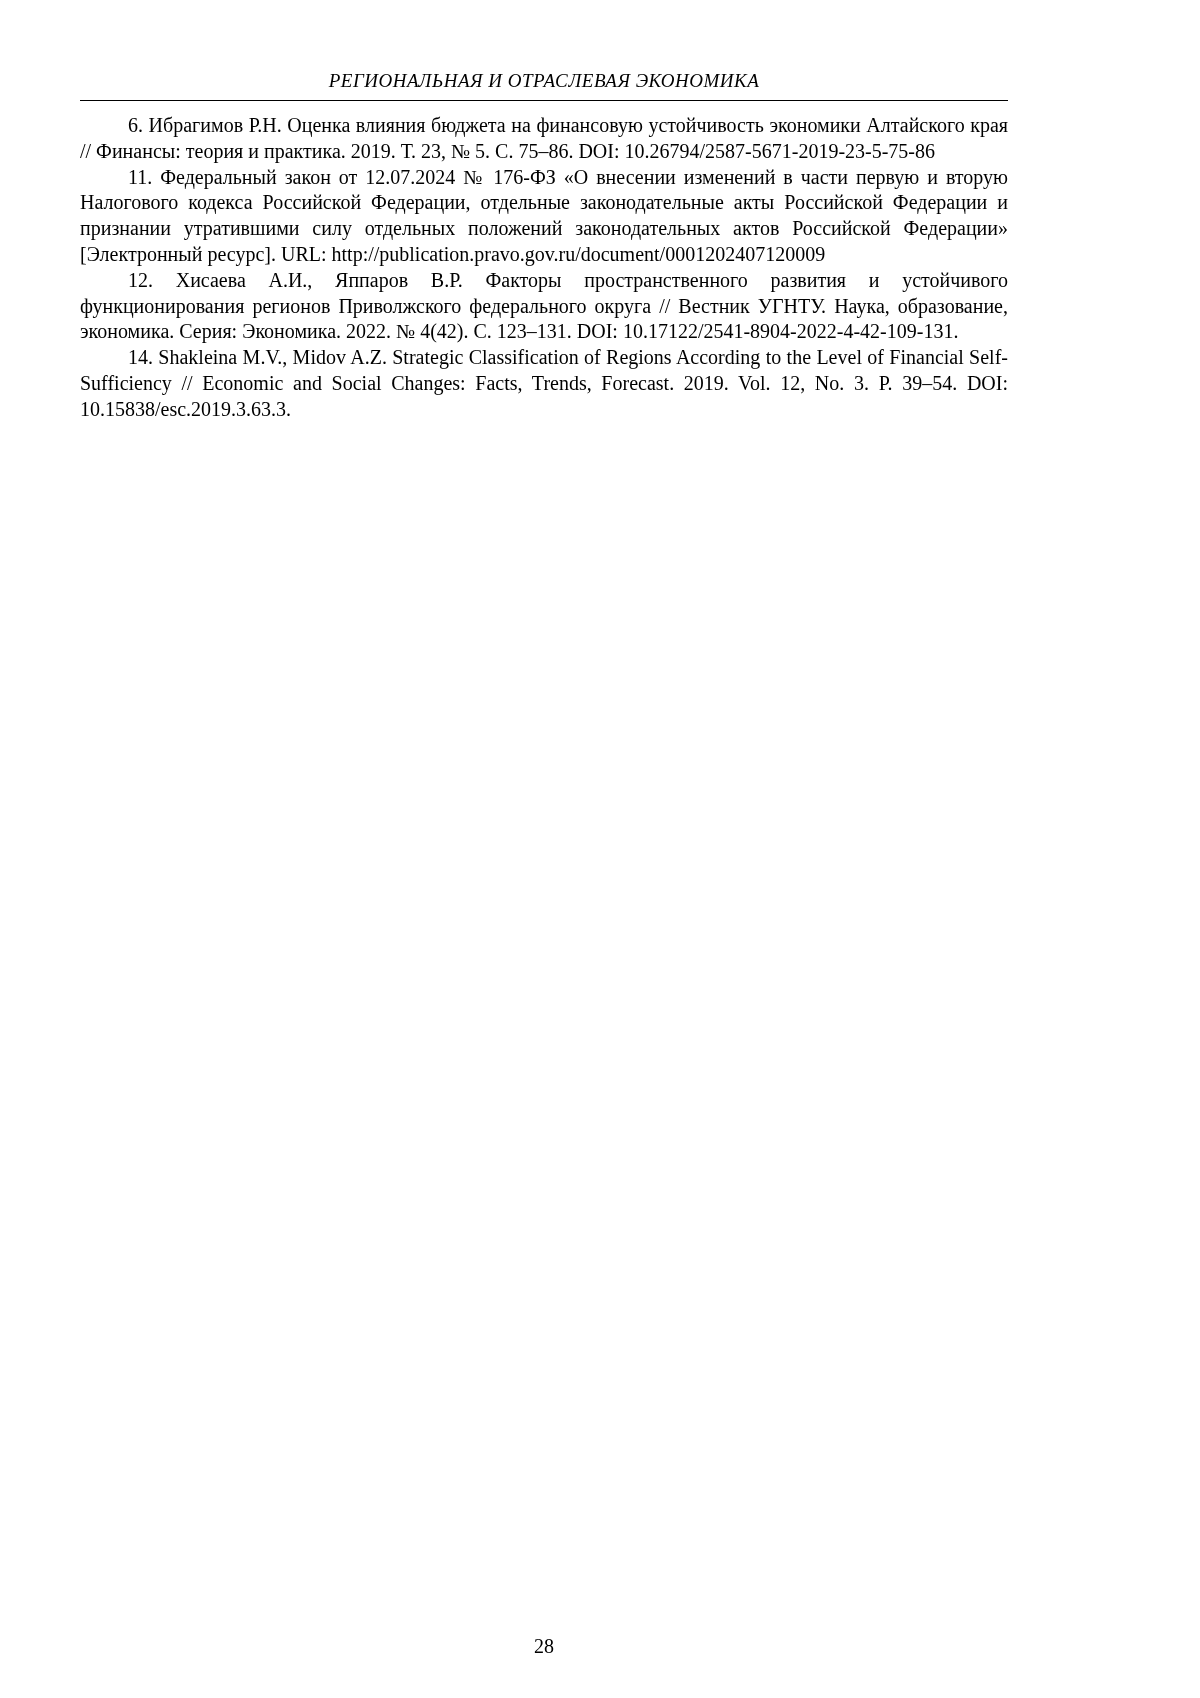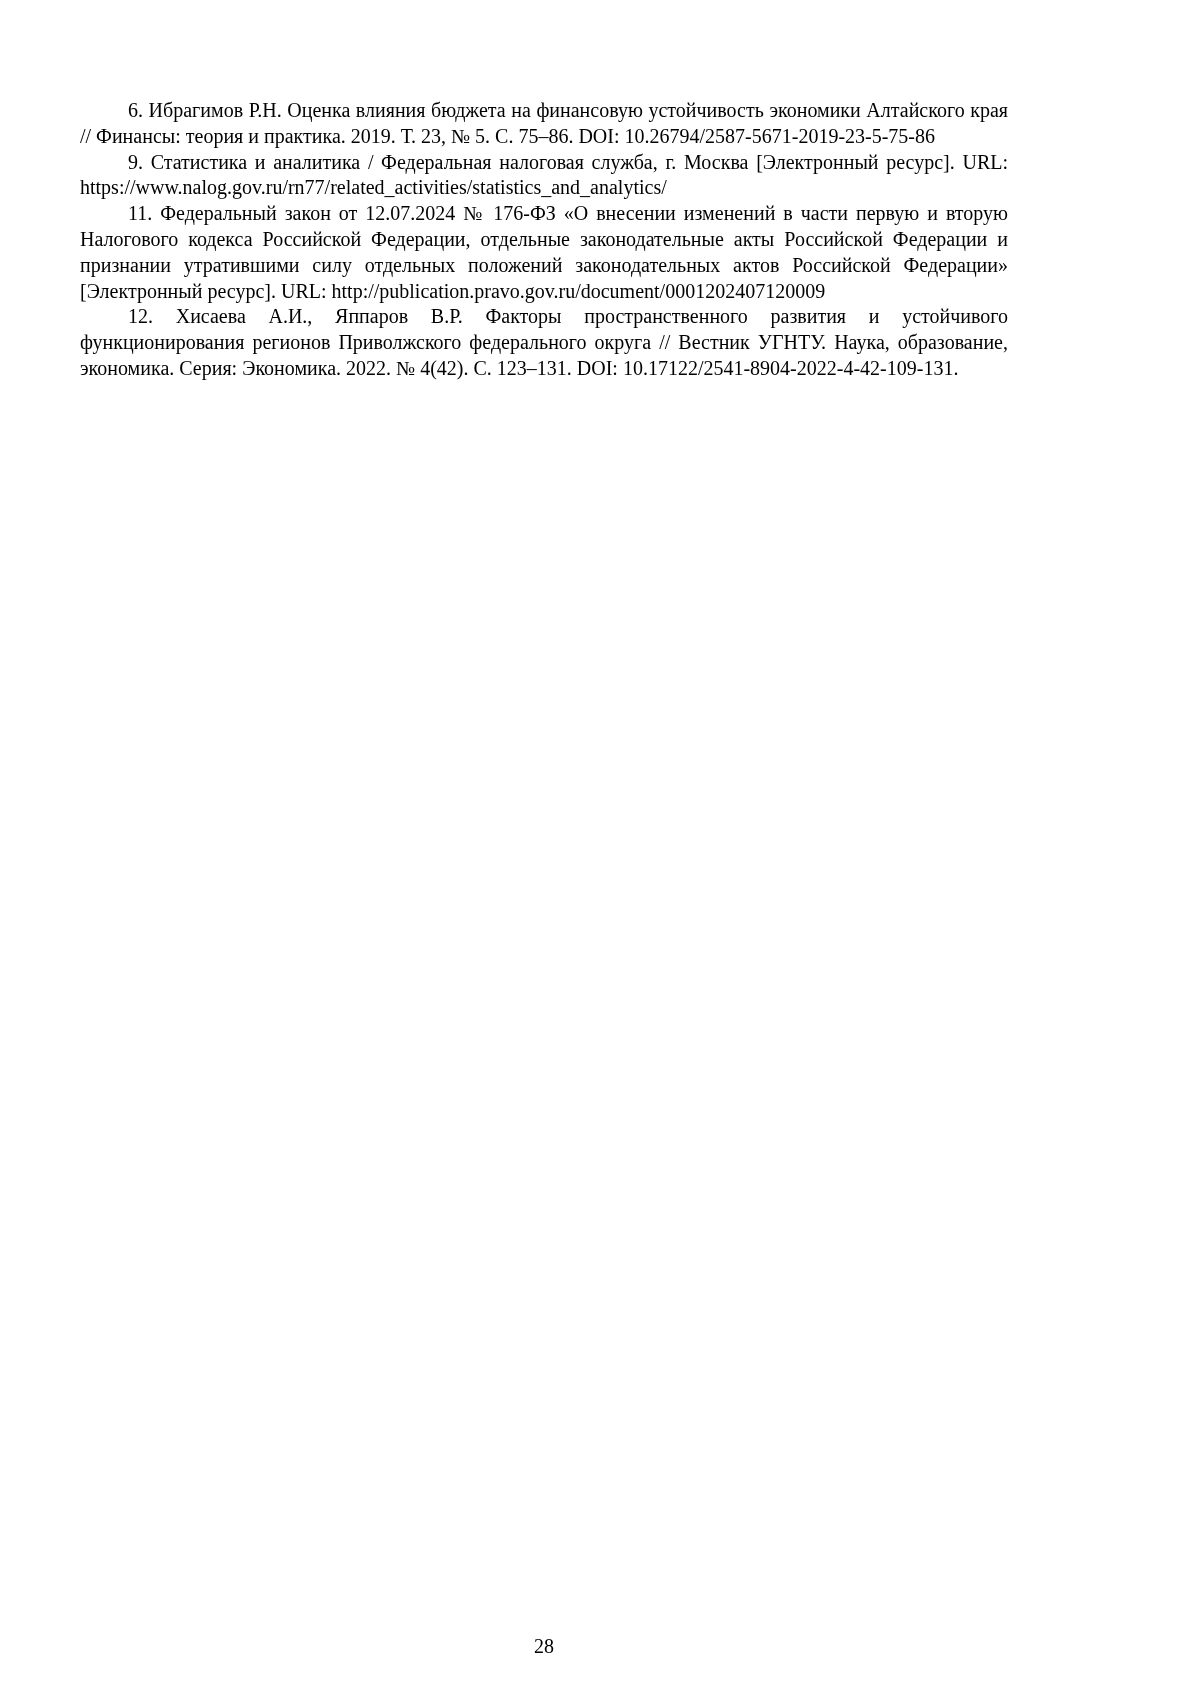--- a/index.html
+++ b/index.html
@@ -24,21 +24,21 @@
   }
   .running-head {
     text-align: center;
     font-style: italic;
     font-size: 19px;
     letter-spacing: 0.5px;
     padding-bottom: 8px;
     border-bottom: 1.5px solid #000000;
   }
   .content {
-    margin-top: 28px;
+    margin-top: 12px;
     font-size: 20px;
     line-height: 1.29;
   }
   .ref {
     margin: 0;
     text-align: justify;
     text-indent: 48px;
     overflow-wrap: break-word;
   }
   .page-number {
@@ -48,21 +48,22 @@
     bottom: 40px;
     text-align: center;
     font-size: 20px;
   }
 </style>
 </head>
 <body>
 
 <div class="page">
   <div class="text-column">
+    <div class="running-head">РЕГИОНАЛЬНАЯ И ОТРАСЛЕВАЯ ЭКОНОМИКА</div>
     <div class="content">
         <p class="ref">6. Ибрагимов Р.Н. Оценка влияния бюджета на финансовую устойчивость экономики Алтайского края // Финансы: теория и практика. 2019. Т. 23, № 5. С. 75–86. DOI: 10.26794/2587-5671-2019-23-5-75-86</p>
-        <p class="ref">9. Статистика и аналитика / Федеральная налоговая служба, г. Москва [Электронный ресурс]. URL: https://www.nalog.gov.ru/rn77/related_activities/statistics_and_analytics/</p>
         <p class="ref">11. Федеральный закон от 12.07.2024 № 176-ФЗ «О внесении изменений в части первую и вторую Налогового кодекса Российской Федерации, отдельные законодательные акты Российской Федерации и признании утратившими силу отдельных положений законодательных актов Российской Федерации» [Электронный ресурс]. URL: http://publication.pravo.gov.ru/document/0001202407120009</p>
         <p class="ref">12. Хисаева А.И., Яппаров В.Р. Факторы пространственного развития и устойчивого функционирования регионов Приволжского федерального округа // Вестник УГНТУ. Наука, образование, экономика. Серия: Экономика. 2022. № 4(42). С. 123–131. DOI: 10.17122/2541-8904-2022-4-42-109-131.</p>
+        <p class="ref">14. Shakleina M.V., Midov A.Z. Strategic Classification of Regions According to the Level of Financial Self-Sufficiency // Economic and Social Changes: Facts, Trends, Forecast. 2019. Vol. 12, No. 3. P. 39–54. DOI: 10.15838/esc.2019.3.63.3.</p>
       </div>
   </div>
   <div class="page-number">28</div>
 </div>
 
 </body></html>

